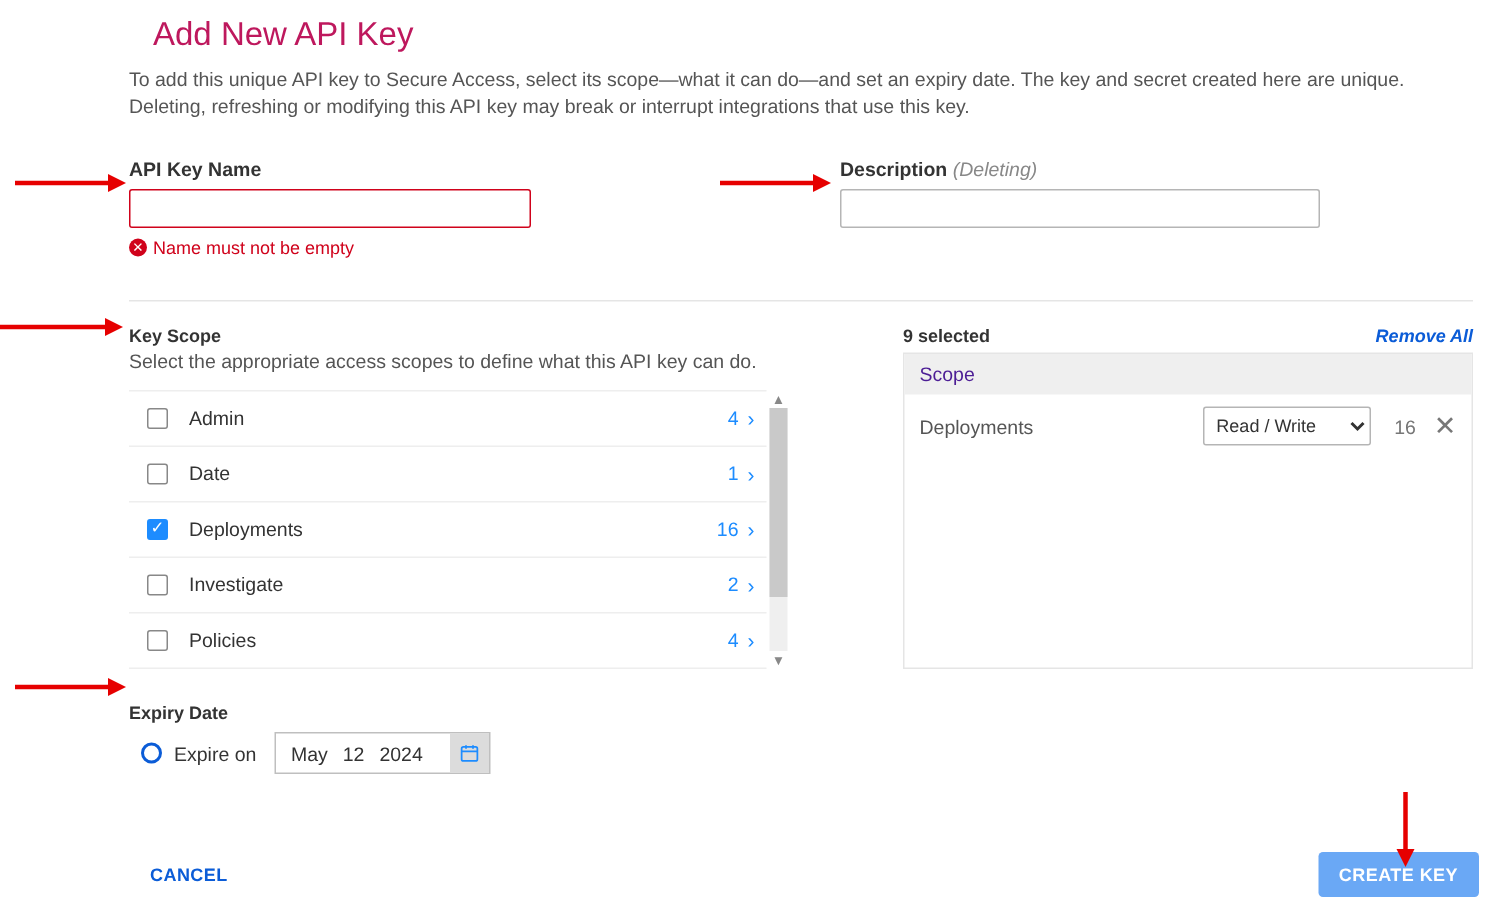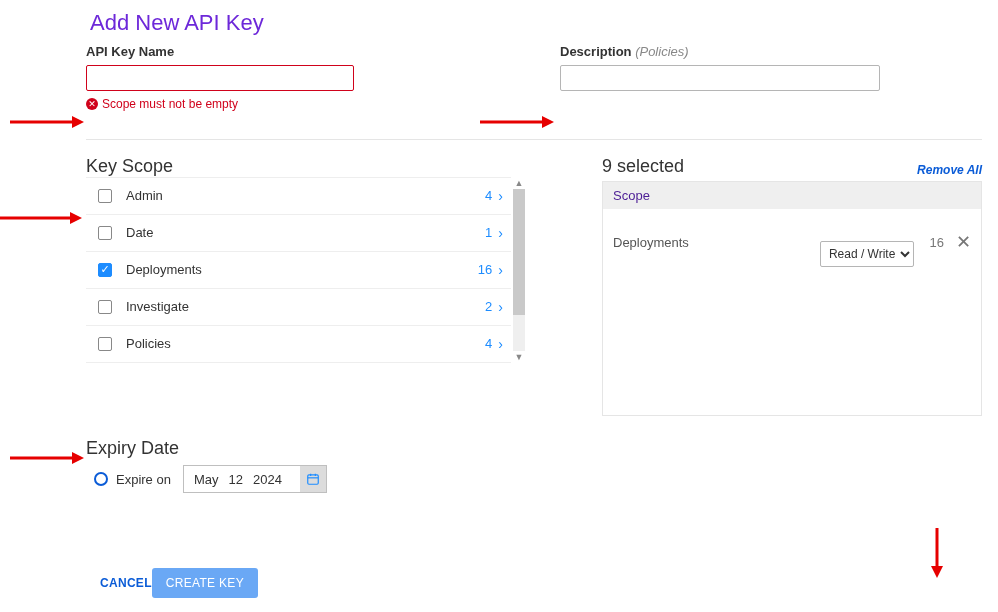--- a/index.html
+++ b/index.html
@@ -10,22 +10,22 @@
     color: #333;
     width: 998px;
     height: 612px;
     position: relative;
     background: #fff;
   }
   .page { padding: 10px 16px 0 86px; }
   h1.title {
     font-size: 22px;
     font-weight: 400;
-    color: #6d28d9;
-    margin: 0 0 8px 4px;
+    color: #be185d;
+    margin: 0 0 8px 16px;
   }
   .desc {
     color: #555;
     font-size: 13px;
     line-height: 1.35;
     margin-bottom: 26px;
     max-width: 900px;
   }
   .row { display:flex; }
   .col-left { width: 470px; }
@@ -63,22 +63,22 @@
     width:12px; height:12px; border-radius:50%;
     background:#d0021b; color:#fff; font-size:9px; line-height:12px; text-align:center;
     display:inline-block;
   }
   hr.sep {
     border:none;
     border-top:1px solid #e5e5e5;
     margin: 28px 0 16px 0;
   }
   .section-label {
-    font-size: 18px;
-    font-weight: 400;
+    font-size: 12px;
+    font-weight: 700;
     color: #333;
   }
   .section-sub {
     font-size: 13px;
     color: #555;
     margin: 2px 0 12px 0;
   }
   .scope-twocol {
     display:flex;
   }
@@ -158,28 +158,27 @@
     color:#4c1d95;
   }
   .sel-row {
     display:flex;
     align-items:center;
     padding:8px 10px;
     gap:12px;
   }
   .sel-row .sname { flex:1; color:#555; }
   .sel-row select.perm {
-    width:94px; height:26px;
+    width:112px; height:26px;
     border:1px solid #b5b5b5;
     border-radius:2px;
     font-size:12px;
     color:#333;
     background:#fff;
     padding-left:4px;
-    margin-top:24px;
   }
   .sel-row .count2 { color:#777; font-size:13px; width:18px; text-align:right;}
   .sel-row .xbtn { color:#777; font-size:18px; cursor:pointer; line-height:1;}
   .sel-panel .spacer { height:140px; }
   .expiry { margin-top:22px; }
   .radio-row { display:flex; align-items:center; margin:6px 0 0 8px; height:28px;}
   .radio {
     width:14px; height:14px; border-radius:50%;
     border:2px solid #0b5cd7;
     margin-right:8px;
@@ -202,78 +201,81 @@
   }
   .date-box .cal-ico {
     width:26px; height:26px;
     background:#dcdcdc;
     display:inline-flex; align-items:center; justify-content:center;
     margin-left:8px;
   }
   .cal-ico svg { width:14px; height:14px; }
   .bottom-bar {
     position:absolute;
-    left:100px; right:0;
+    left:100px; right:12px;
     bottom:14px;
     display:flex;
+    justify-content:space-between;
     align-items:center;
   }
   .cancel-link {
     color:#0b5cd7;
     font-size:12px;
     font-weight:700;
     letter-spacing:0.3px;
   }
   .create-btn {
     background:#6aa8f5;
     color:#fff;
     font-size:12px;
-    font-weight:400;
+    font-weight:700;
     letter-spacing:0.3px;
     height:30px;
     padding:0 14px;
     border:none;
     border-radius:3px;
   }
   
   .arrow-annot {
     position:absolute;
     pointer-events:none;
   }
   .arrow-annot svg { display:block; }
 </style>
 </head>
 <body>
 
 <div class="page">
   <h1 class="title">Add New API Key</h1>
+  <div class="desc">To add this unique API key to Secure Access, select its scope—what it can do—and set an expiry date. The key and secret created here are unique. Deleting, refreshing or modifying this API key may break or interrupt integrations that use this key.</div>
 
   <div class="row">
     <div class="col-left">
       <div class="field-label">API Key Name</div>
       <input class="text-input error" value="" style="">
       <div class="err-line">
         <span class="err-ico">✕</span>
-        <span>Scope must not be empty</span>
+        <span>Name must not be empty</span>
       </div>
     </div>
     <div class="col-right">
       <div class="field-label">
         <span>Description</span>
-        <span class="optional">(Policies)</span>
+        <span class="optional">(Deleting)</span>
       </div>
       <input class="text-input desc-input" value="" style="">
     </div>
   </div>
 
   <hr class="sep">
 
   <div class="scope-twocol">
     <div style="width:470px">
       <div class="section-label">Key Scope</div>
+      <div class="section-sub">Select the appropriate access scopes to define what this API key can do.</div>
       <div class="scope-list-wrap">
         <div class="scope-list">
           <div class="scope-item">
             <span class="cb"></span>
             <span class="name">Admin</span>
             <span class="count">4</span>
             <span class="chev">›</span>
           </div>
           <div class="scope-item">
             <span class="cb"></span>

